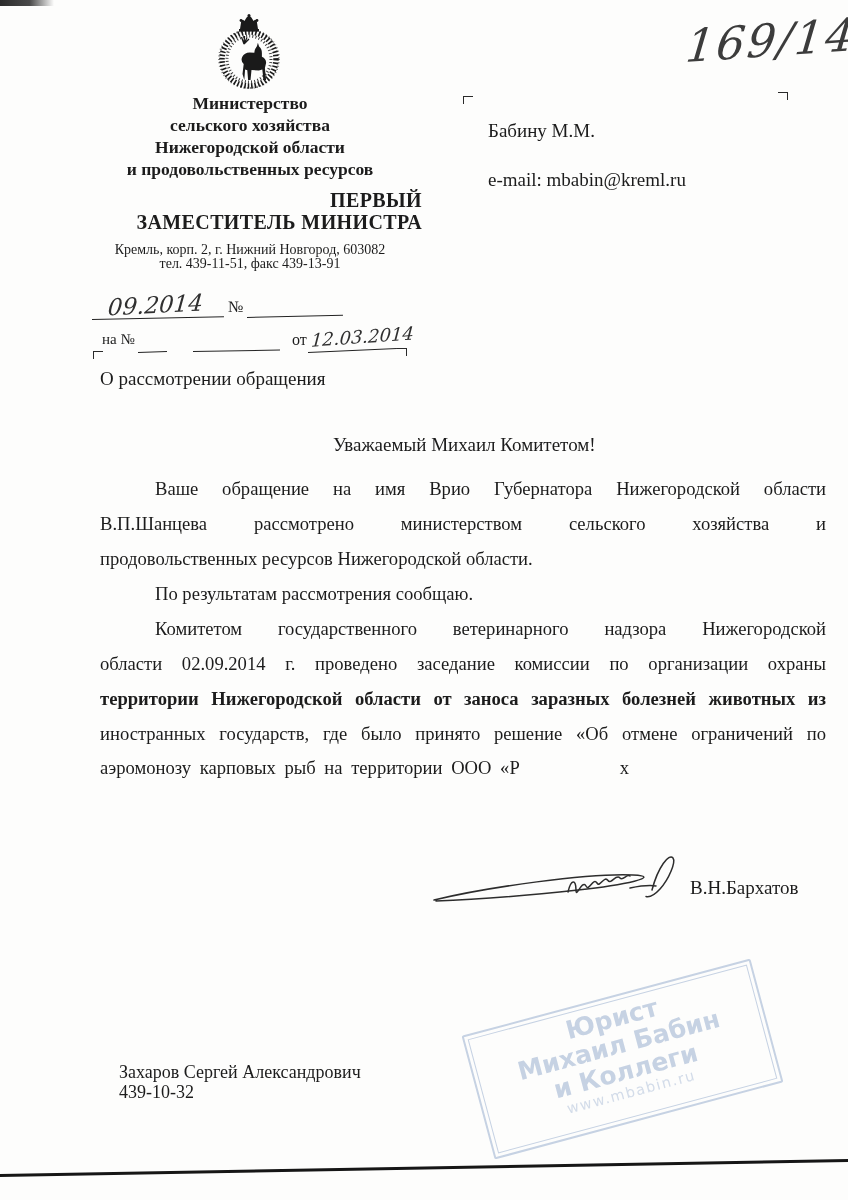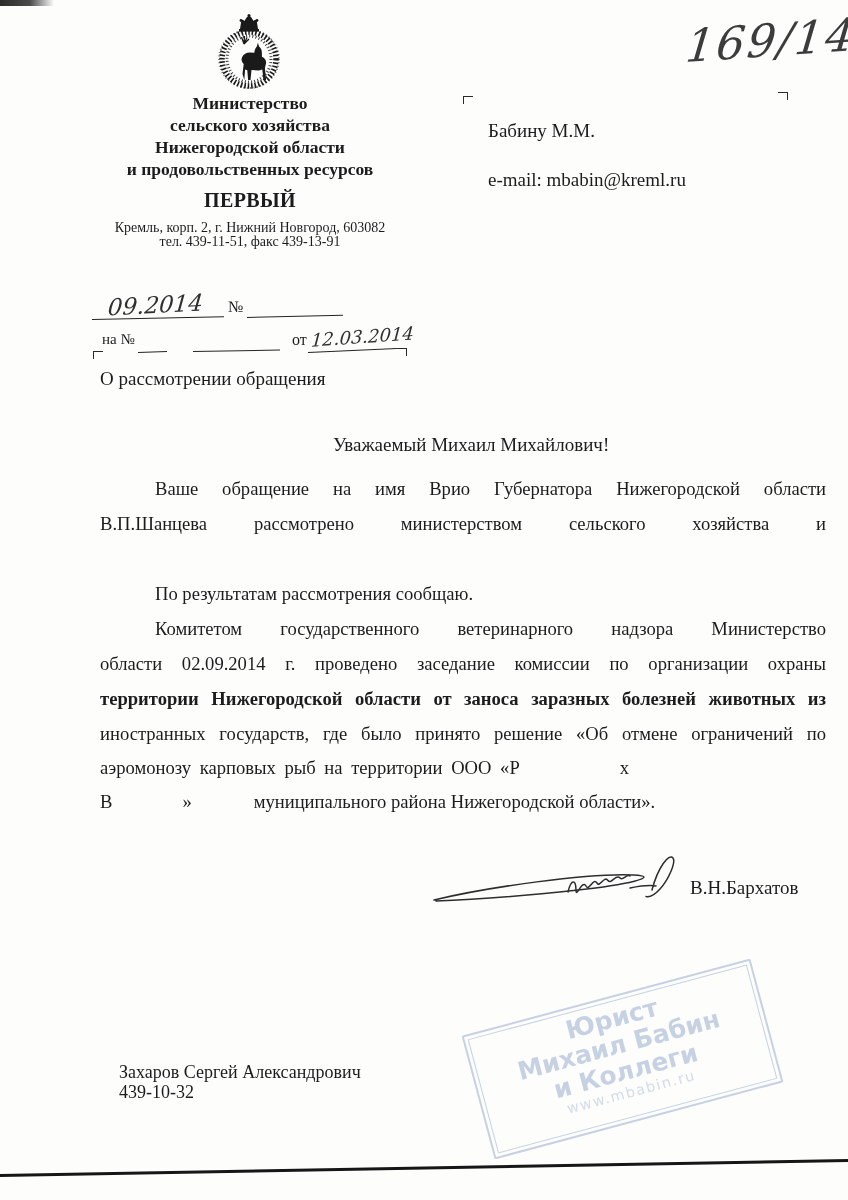--- a/index.html
+++ b/index.html
@@ -16,21 +16,21 @@
 
   
   .regnum { left:686px; top:14px; font-size:45px; font-style:italic;
     font-family:"DejaVu Serif", serif; color:#3c3c3c; font-weight:400;
     transform:rotate(-4deg) skewX(-10deg); letter-spacing:2px; }
 
   
   .emblem { left:211px; top:14px; }
   .lh-block { left:78px; top:92px; width:344px; text-align:center; }
   .lh-org { font-size:17.5px; font-weight:bold; line-height:22px; }
-  .lh-pos { font-size:20px; font-weight:bold; line-height:22px; margin-top:9px; letter-spacing:.4px; }
+  .lh-pos { font-size:20px; font-weight:bold; line-height:22px; margin-top:9px; letter-spacing:.4px;text-align:right; }
   .lh-contacts { font-size:14px; line-height:13.5px; margin-top:10px; }
 
   
   .addressee { left:488px; top:120px; width:292px; text-align:left; }
   .addr-name { font-size:19px; }
   .addr-email { font-size:19px; margin-top:27px; }
 
   
   .cm { width:9px; height:7px; }
   .cm-tl { border-left:1.5px solid #2a2a2a; border-top:1.5px solid #2a2a2a; }
@@ -102,20 +102,21 @@
     </g>
   </svg>
 
   <div class="abs lh-block">
     <div class="lh-org">Министерство</div>
     <div class="lh-org">сельского хозяйства</div>
     <div class="lh-org">Нижегородской области</div>
     <div class="lh-org">и продовольственных ресурсов</div>
     <div class="lh-pos">
       <div>ПЕРВЫЙ</div>
+      <div>ЗАМЕСТИТЕЛЬ МИНИСТРА</div>
     </div>
     <div class="lh-contacts">
       <div>Кремль, корп. 2, г. Нижний Новгород, 603082</div>
       <div>тел. 439-11-51, факс 439-13-91</div>
     </div>
   </div>
 
   <div class="abs addressee">
     <div class="addr-name">Бабину М.М.</div>
     <div class="addr-email">e-mail: mbabin@kreml.ru</div>
@@ -133,36 +134,34 @@
 
   <div class="abs ref-label" style="left:102px; top:331px; font-size:15px;">на №</div>
   <div class="abs ul" style="left:138px; top:352px; width:29px; transform:rotate(-2deg);"></div>
   <div class="abs ul" style="left:193px; top:351px; width:87px; transform:rotate(-1deg);"></div>
   <div class="abs ref-label" style="left:292px; top:331px;">от</div>
   <div class="abs hand" style="left:311px; top:326px; font-size:18px; transform:rotate(-4deg) skewX(-8deg);">12.03.2014</div>
   <div class="abs ul" style="left:308px; top:352px; width:89px; transform:rotate(-2.5deg);"></div>
 
   <div class="abs subject">О рассмотрении обращения</div>
 
-  <div class="abs salutation">Уважаемый Михаил Михайлович!</div>
+  <div class="abs salutation">Уважаемый Михаил Комитетом!</div>
 
   <div class="abs bline just ind" style="top:478px;">Ваше обращение на имя Врио Губернатора Нижегородской области</div>
   <div class="abs bline just" style="top:513px;">В.П.Шанцева рассмотрено министерством сельского хозяйства и</div>
+  <div class="abs bline" style="top:548px;">продовольственных ресурсов Нижегородской области.</div>
 
   <div class="abs bline ind" style="top:583px;">По результатам рассмотрения сообщаю.</div>
 
-  <div class="abs bline just ind" style="top:618px;">Комитетом государственного ветеринарного надзора Министерство</div>
+  <div class="abs bline just ind" style="top:618px;">Комитетом государственного ветеринарного надзора Нижегородской</div>
   <div class="abs bline just" style="top:653px;">области 02.09.2014 г. проведено заседание комиссии по организации охраны</div>
   <div class="abs bline just" style="top:688px;font-weight:bold;">территории Нижегородской области от заноса заразных болезней животных из</div>
   <div class="abs bline just" style="top:723px;">иностранных государств, где было принято решение «Об отмене ограничений по</div>
   <div class="abs bline" style="top:757px; word-spacing:4px;">
     <span>аэромонозу карповых рыб на территории ООО «Р</span><span class="gap" style="width:100px;"></span><span>х</span>
-  </div>
-  <div class="abs bline" style="top:791px;">
-    <span>В</span><span class="gap" style="width:70px;"></span><span>»</span><span class="gap" style="width:62px;"></span><span>муниципального района Нижегородской области».</span>
   </div>
 
   <svg class="abs sig-svg" width="262" height="72" viewBox="0 0 262 72">
     <g fill="none" stroke="#2d2d2d" stroke-width="1.5" stroke-linecap="round">
       <path d="M6,54 C60,41 160,27 205,29 C236,30.5 196,39 150,44 C100,49.5 40,54 8,55"></path>
       <path d="M140,46 c3,-13 8,-13 8,-2 c0,9 6,-11 10,-4 c3,6 7,-9 11,-3 c3,5 7,-8 11,-2.5 c3,4.5 8,-7 12,-2.5 c3,3.5 7,-5 10,-2"></path>
       <path d="M224,44 c6,-23 17,-37 21,-32 c3,4 -4,21 -13,31 c-5,5.5 -10,8.5 -14,7.5"></path>
       <path d="M202,42 c10,-2 20,-3 26,-2"></path>
     </g>
   </svg>

